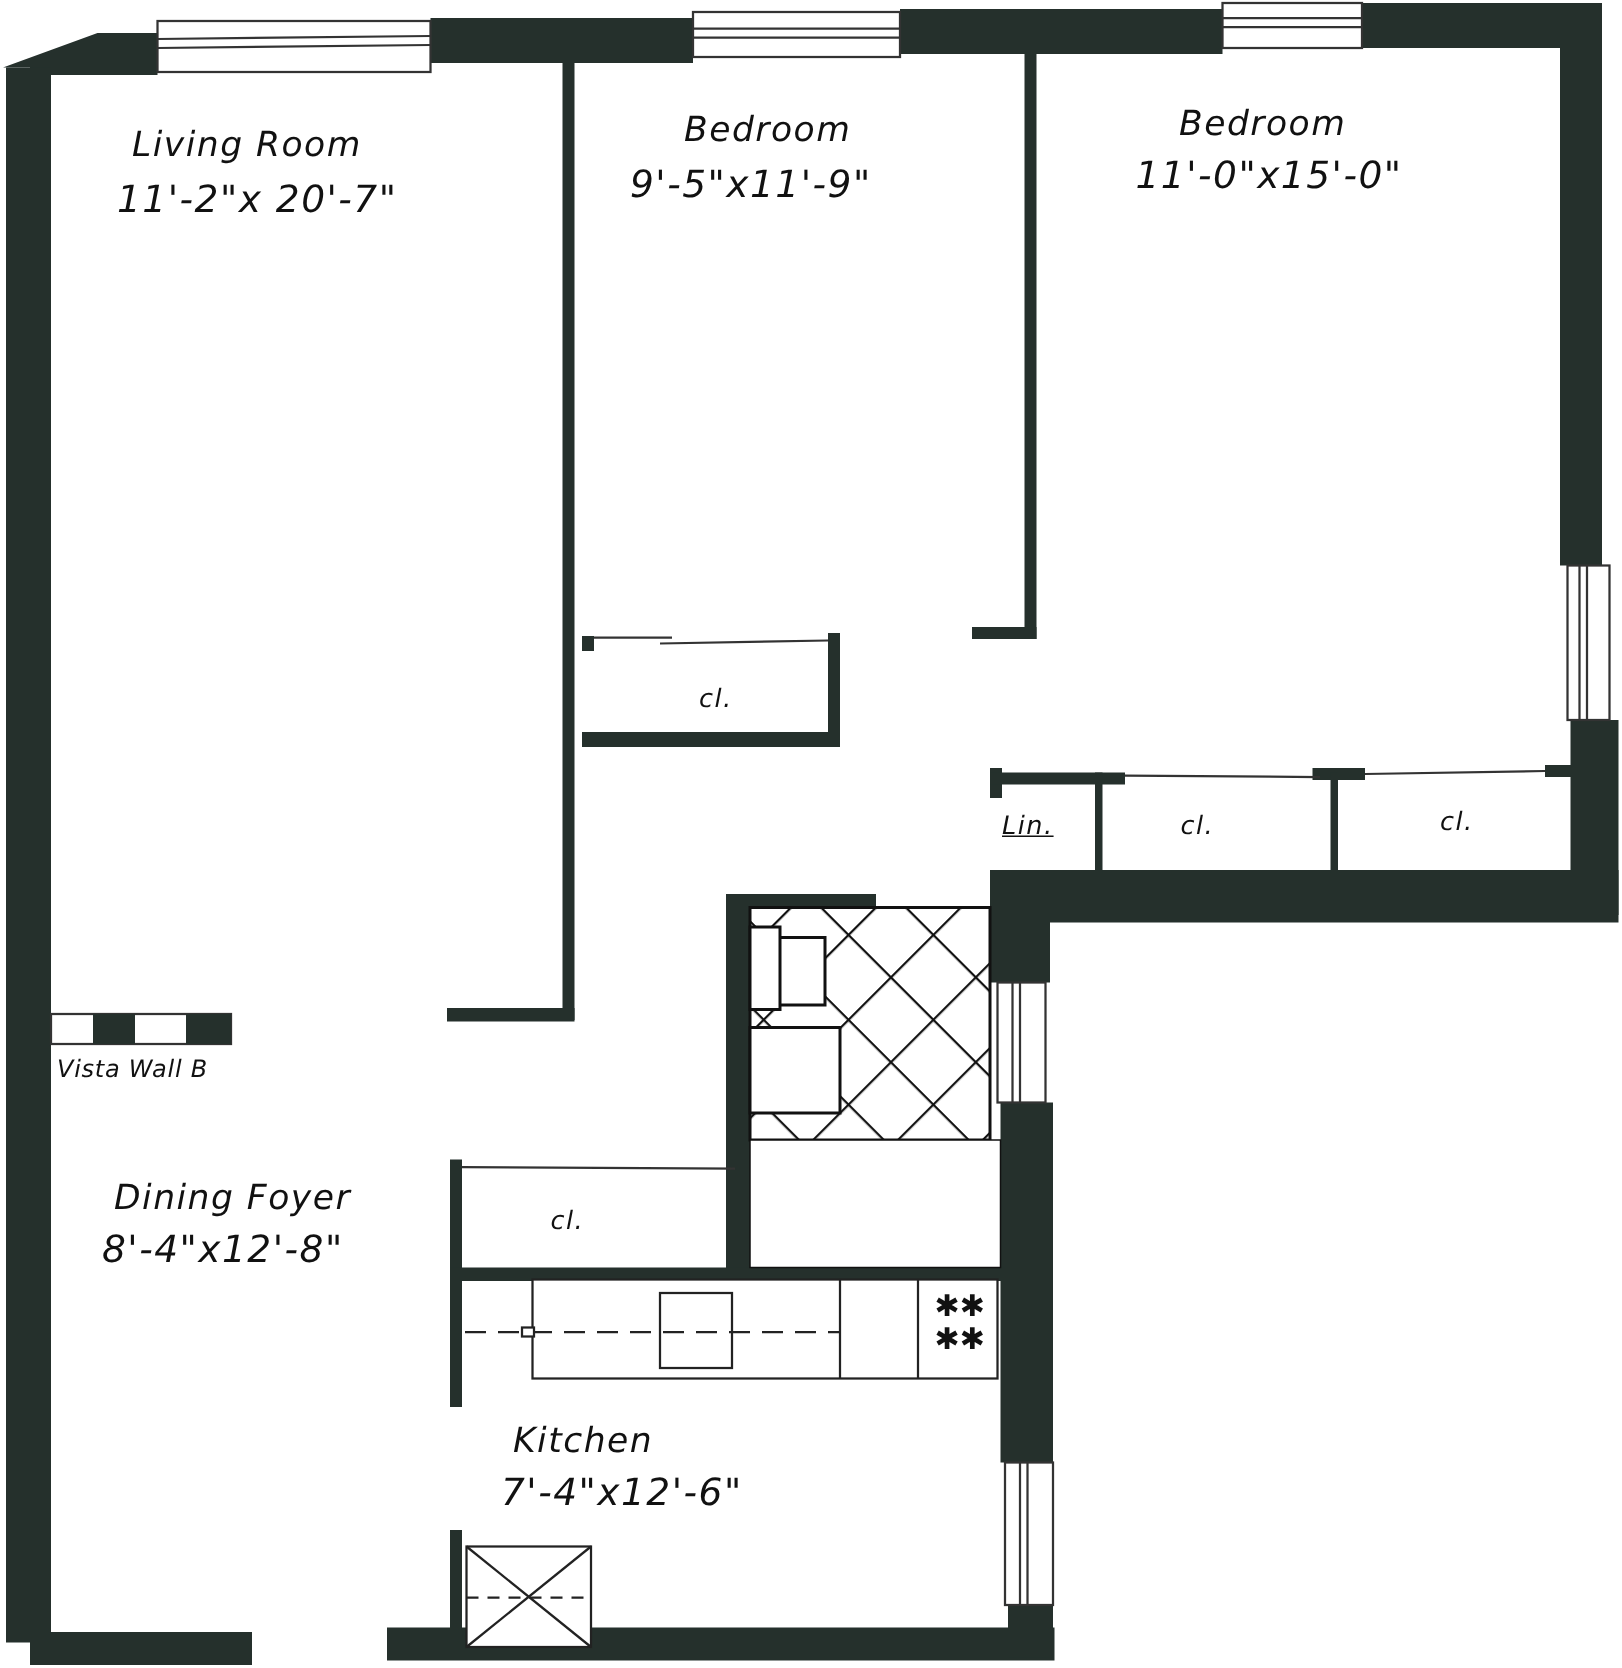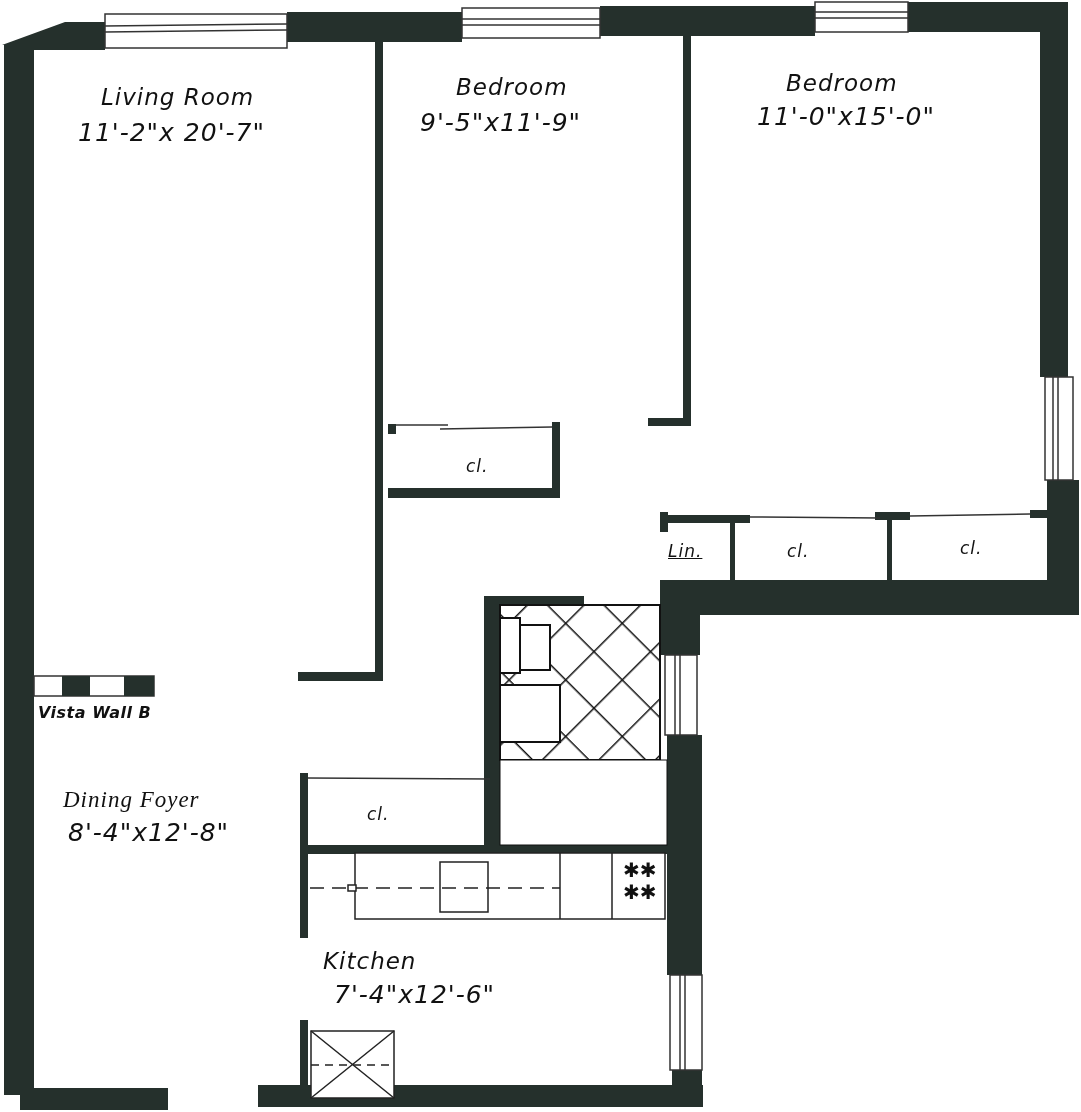--- a/index.html
+++ b/index.html
@@ -3,21 +3,21 @@
 <meta charset="utf-8">
 <style>
   html,body{margin:0;padding:0;background:#ffffff;}
   body{width:1081px;height:1112px;position:relative;overflow:hidden;}
   #plan{position:absolute;left:0;top:0;}
   .lbl{position:absolute;font-family:"DejaVu Sans",sans-serif;font-style:italic;color:#111;
        letter-spacing:1px;white-space:nowrap;line-height:1;}
   .room-name{font-size:23px;}
   .room-dim{font-size:25px;}
   .small{font-size:17px;}
-  .tiny{font-size:16px;font-weight:bold;letter-spacing:0.5px;}
+  .tiny{font-size:16px;font-weight:normal;letter-spacing:0.5px;}
 </style>
 </head>
 <body>
 
 <svg id="plan" width="1081" height="1112" viewBox="0 0 1081 1112" xmlns="http://www.w3.org/2000/svg">
   <defs>
     <pattern id="tile" patternUnits="userSpaceOnUse" width="40" height="40" patternTransform="rotate(45)">
       <rect width="40" height="40" fill="#fff"></rect>
       <line x1="0" y1="0" x2="40" y2="0" stroke="#111" stroke-width="3"></line>
       <line x1="0" y1="0" x2="0" y2="40" stroke="#111" stroke-width="3"></line>
@@ -126,33 +126,33 @@
     <text x="623" y="899" font-size="20" font-family="DejaVu Sans, sans-serif" fill="#111" stroke="none">✱✱</text>
   </g>
   <g stroke="#222" stroke-width="1.5" fill="#fff">
     <rect x="311" y="1031" width="83" height="67"></rect>
     <line x1="311" y1="1031" x2="394" y2="1098"></line>
     <line x1="394" y1="1031" x2="311" y2="1098"></line>
     <line x1="311" y1="1065" x2="394" y2="1065" stroke-dasharray="8,6"></line>
   </g>
 </svg>
 
-<div class="lbl room-name" style="left:88px;top:86px;margin-left:13px;">Living Room</div>
+<div class="lbl room-name" style="left:88px;top:86px;">Living Room</div>
 <div class="lbl room-dim" style="left:78px;top:120px;">11'-2"x 20'-7"</div>
 
 <div class="lbl room-name" style="left:456px;top:76px;">Bedroom</div>
 <div class="lbl room-dim" style="left:420px;top:110px;">9'-5"x11'-9"</div>
 
 <div class="lbl room-name" style="left:786px;top:72px;">Bedroom</div>
 <div class="lbl room-dim" style="left:757px;top:104px;">11'-0"x15'-0"</div>
 
-<div class="lbl room-name" style="left:63px;top:788px;font-family:Liberation Serif, serif;">Dining Foyer</div>
+<div class="lbl room-name" style="left:76px;top:788px;">Dining Foyer</div>
 <div class="lbl room-dim" style="left:68px;top:820px;">8'-4"x12'-8"</div>
 
-<div class="lbl room-name" style="left:323px;top:950px;text-align:center;">Kitchen</div>
+<div class="lbl room-name" style="left:342px;top:950px;text-align:center;">Kitchen</div>
 <div class="lbl room-dim" style="left:334px;top:982px;">7'-4"x12'-6"</div>
 
 <div class="lbl small" style="left:466px;top:458px;">cl.</div>
 <div class="lbl small" style="left:668px;top:543px;text-decoration:underline;">Lin.</div>
 <div class="lbl small" style="left:787px;top:543px;">cl.</div>
 <div class="lbl small" style="left:960px;top:540px;">cl.</div>
 <div class="lbl small" style="left:367px;top:806px;">cl.</div>
 
 <div class="lbl tiny" style="left:38px;top:705px;">Vista Wall B</div>
 

